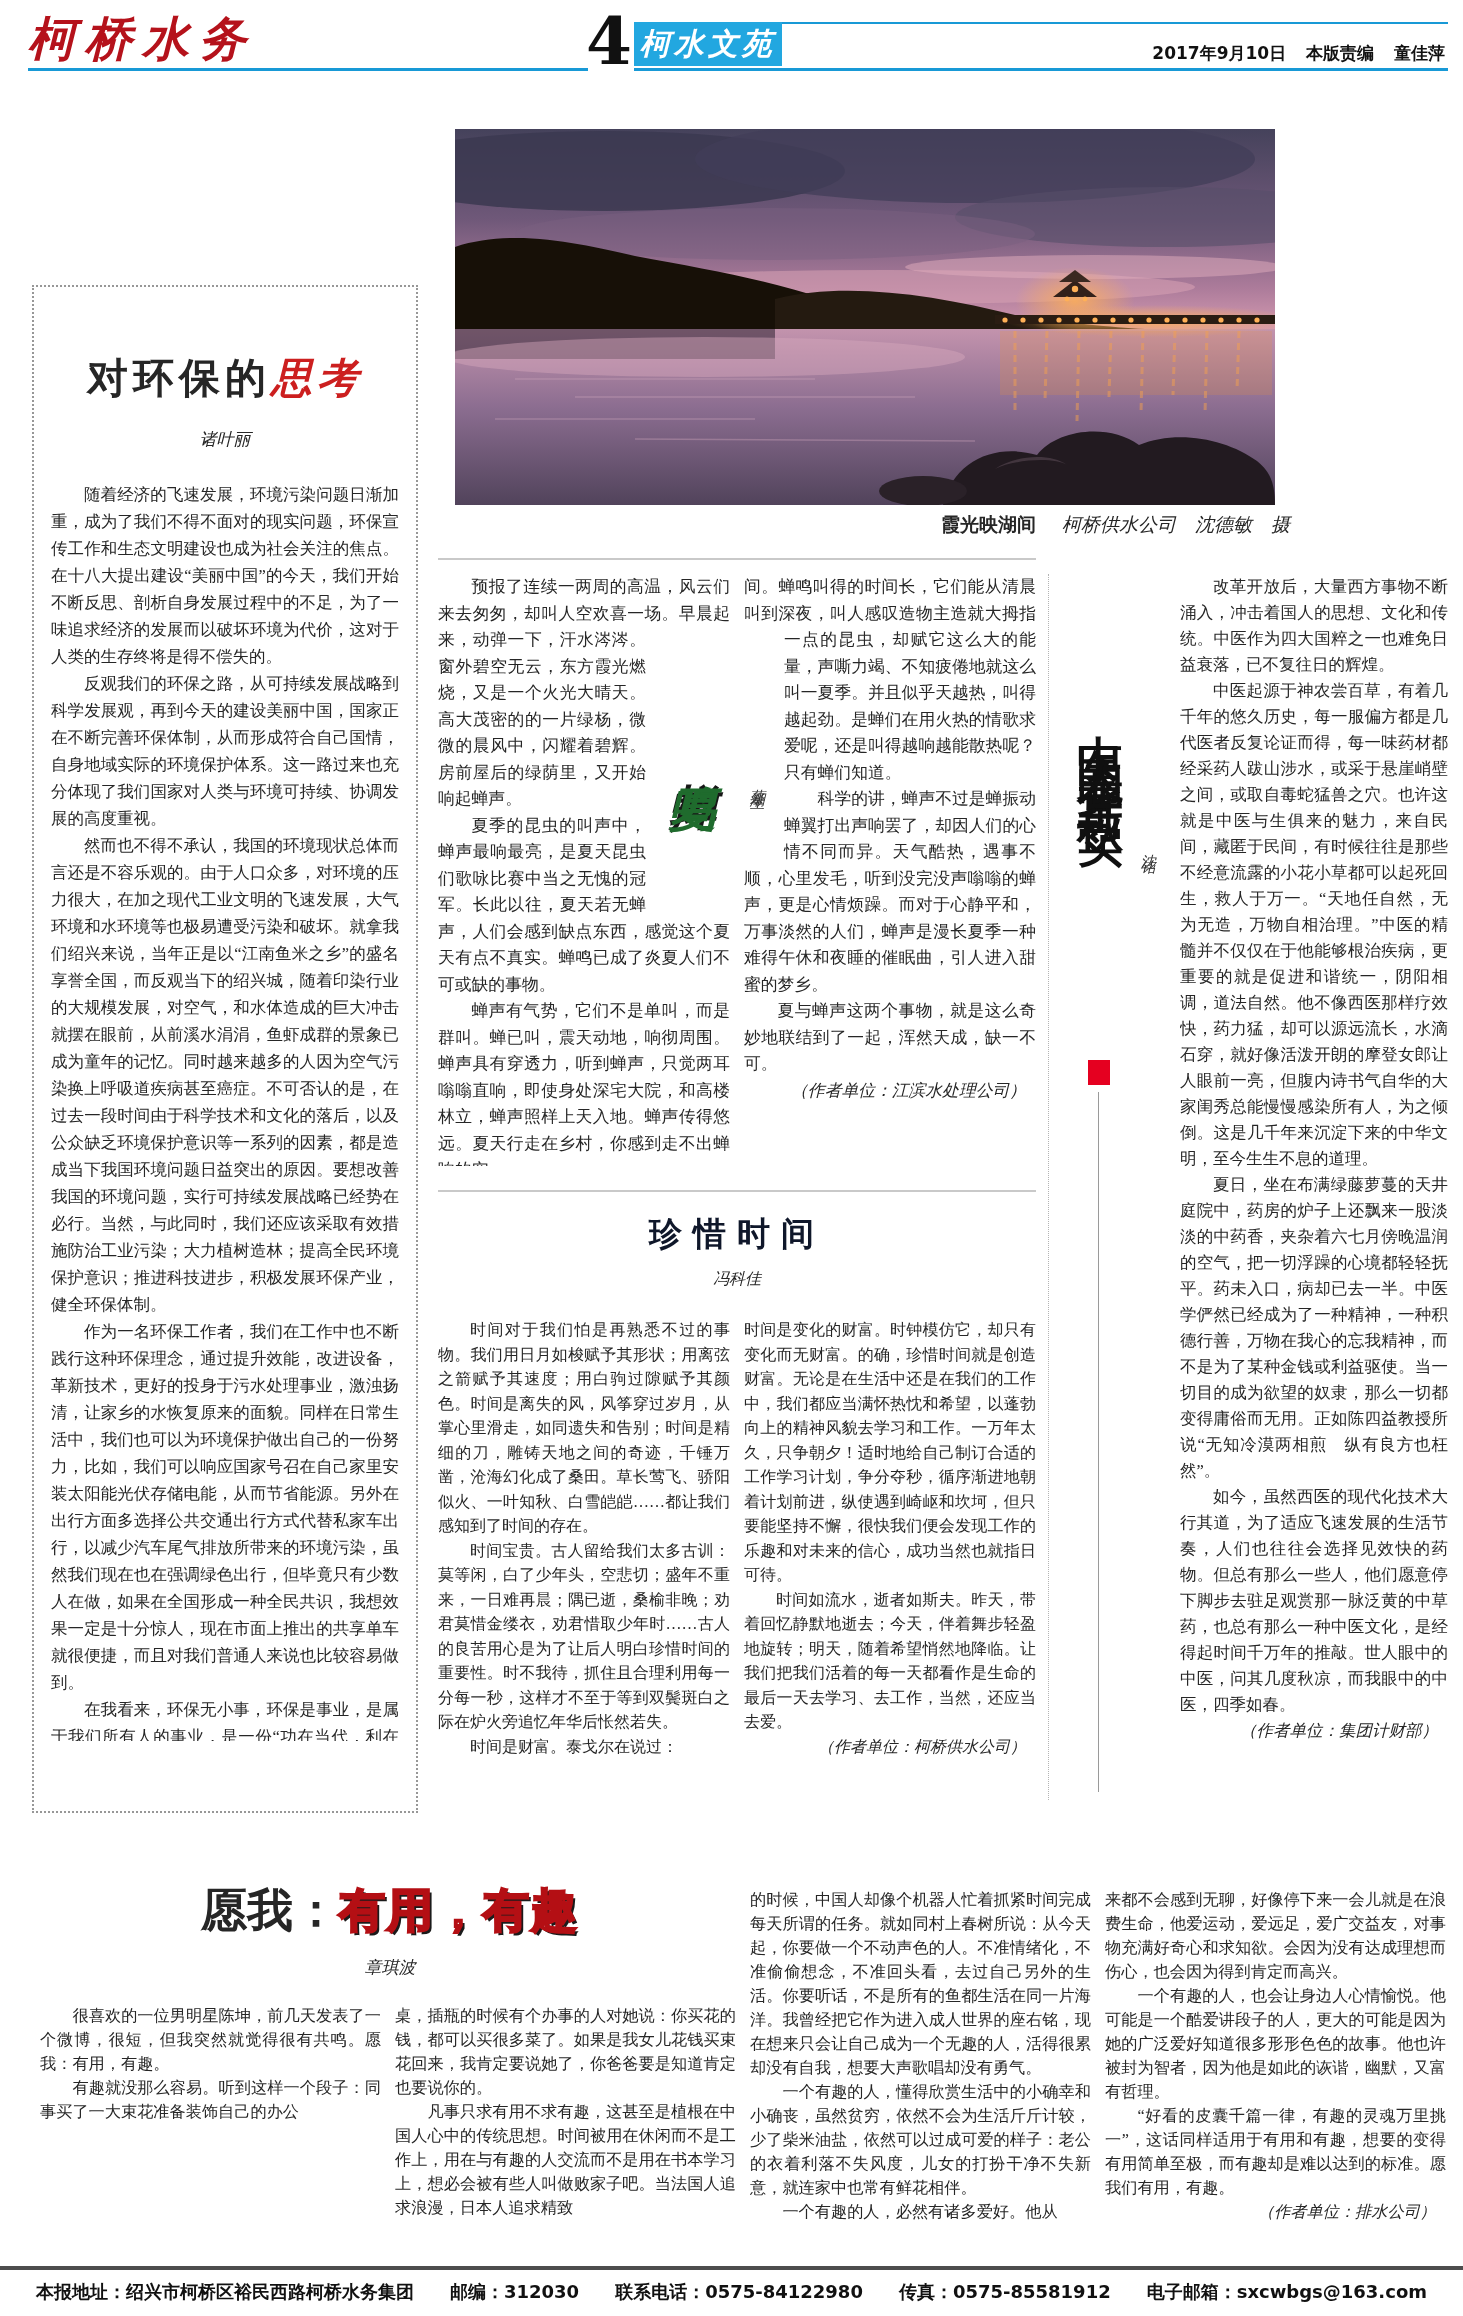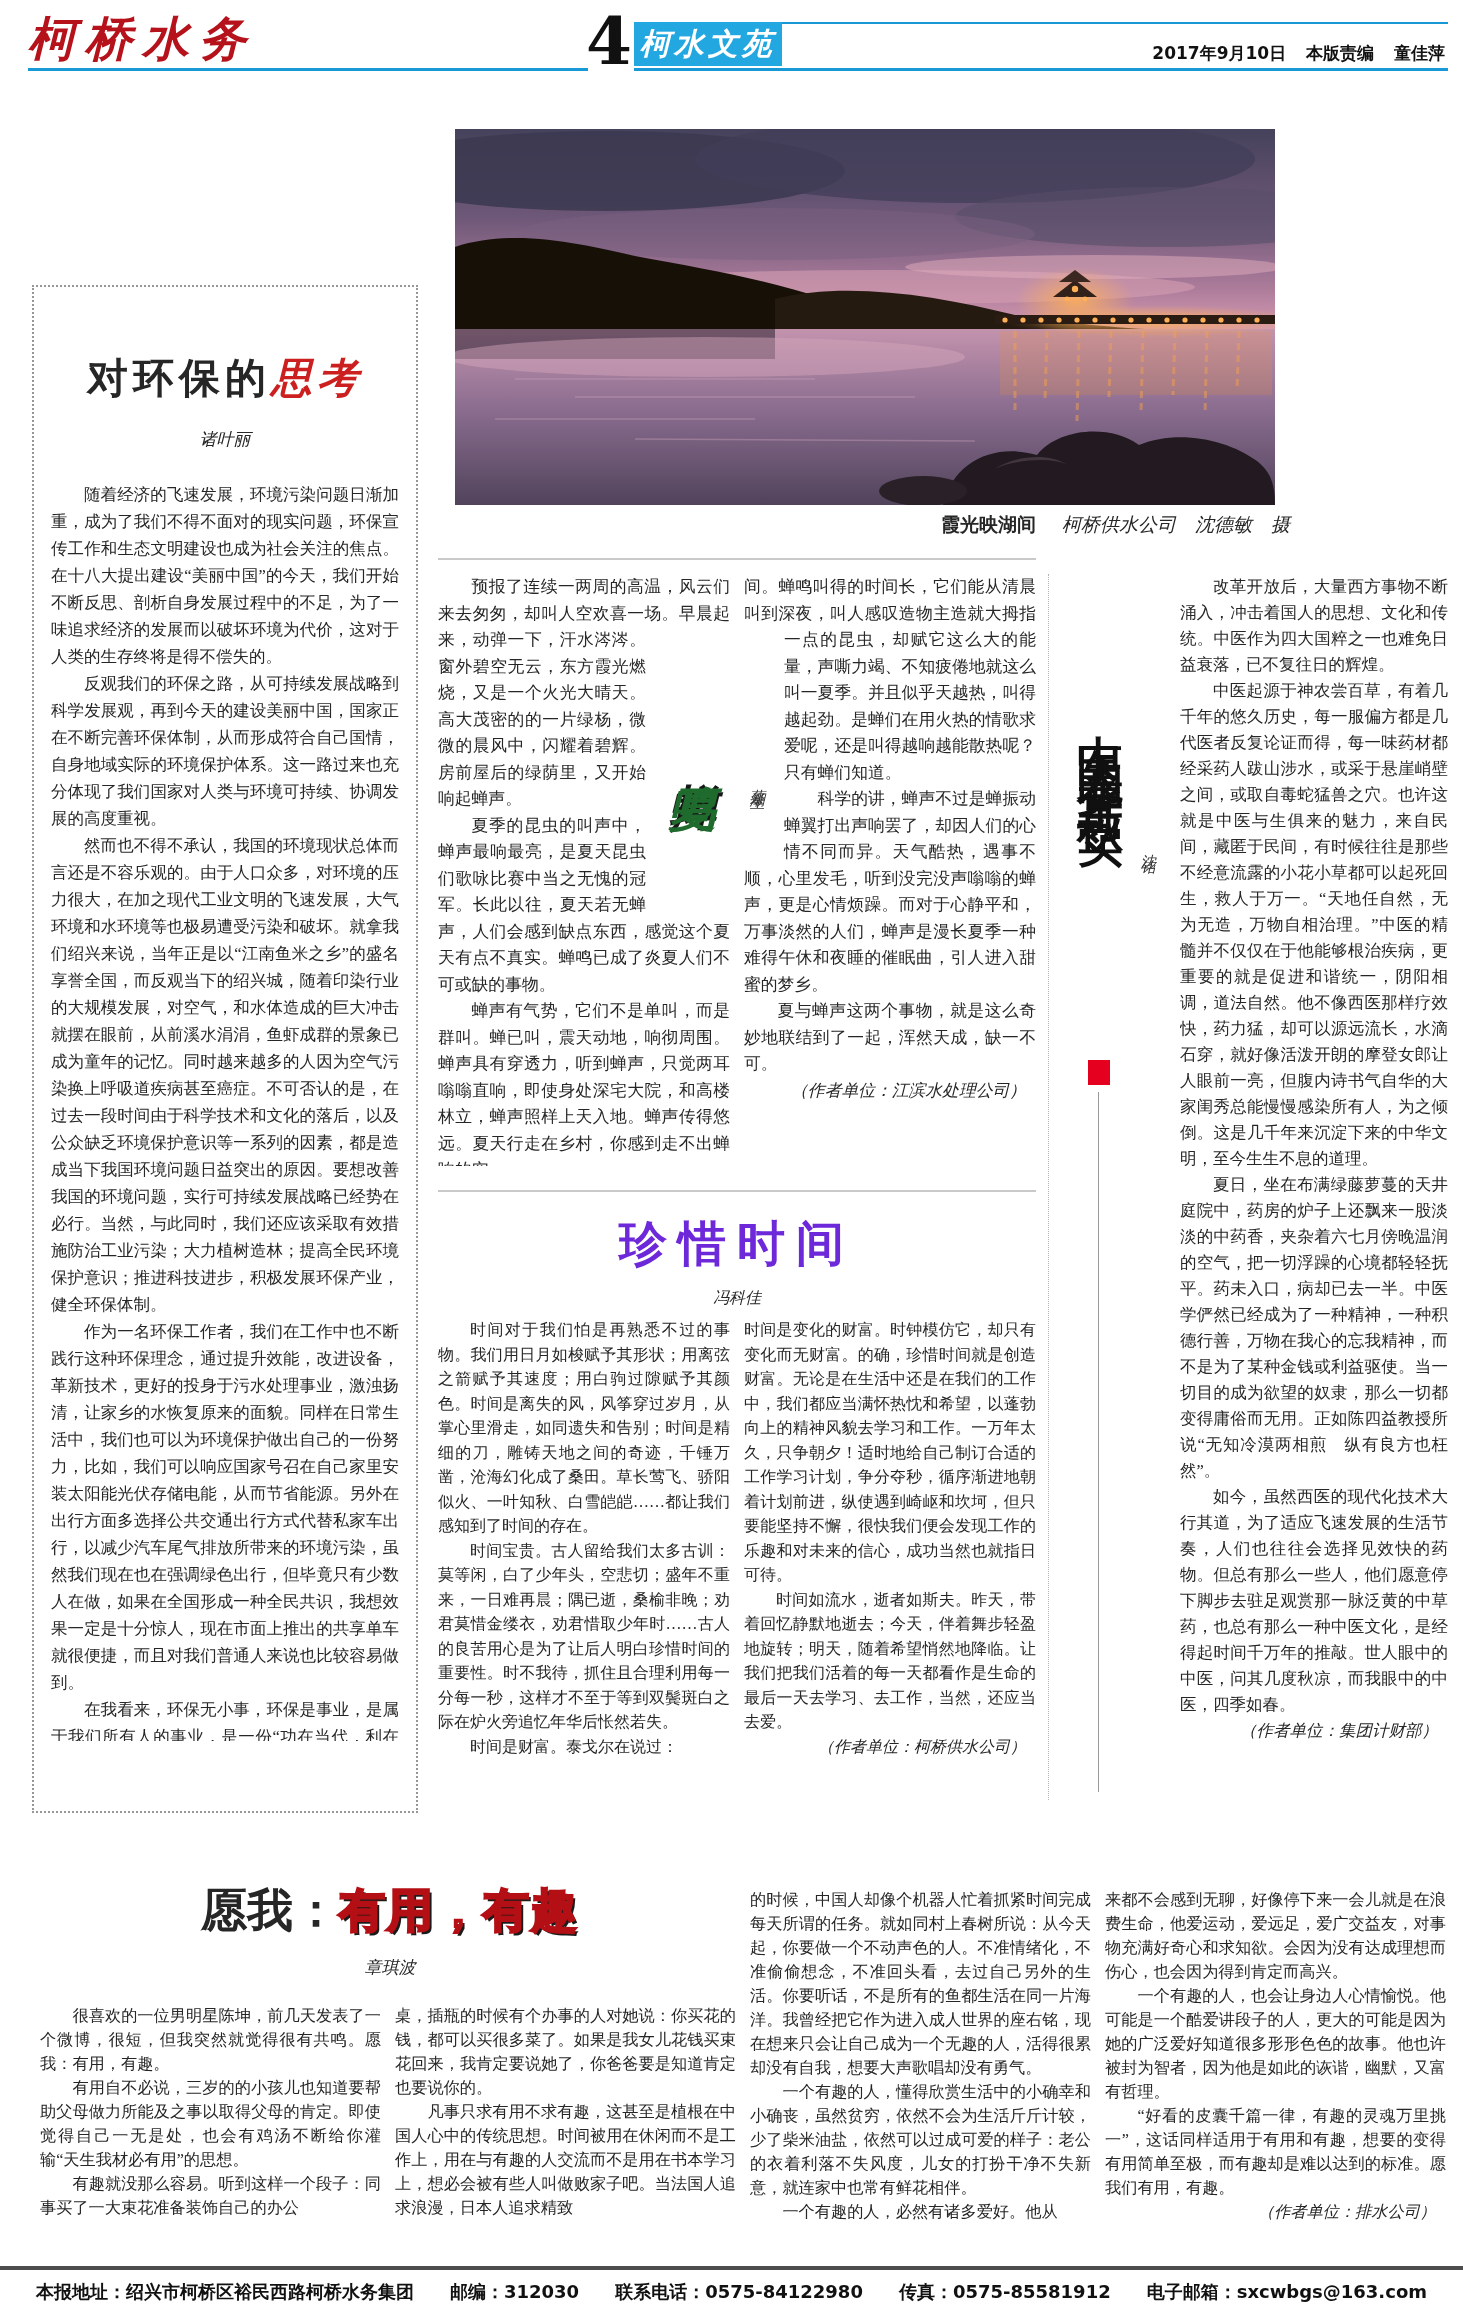--- a/index.html
+++ b/index.html
@@ -43,21 +43,21 @@
   .vtitle-float{display:block;float:right;width:70px;height:198px;margin:84px 2px 8px 12px;
                 writing-mode:vertical-rl;text-orientation:upright;font-size:47px;font-weight:bold;
                 font-style:italic;line-height:70px;letter-spacing:2px;font-family:"DejaVu Serif",serif;}
   .vt-black{color:#171717;}
   .vt-green{color:#1f6b2d;}
   .vauthor-float{display:block;float:left;width:26px;height:74px;margin:150px 14px 8px 0;
                  writing-mode:vertical-rl;text-orientation:upright;font-size:15px;color:#333;
                  letter-spacing:3px;font-style:italic;}
   
   .time-head{left:438px;top:1212px;width:598px;text-align:center;}
-  .time-title{font-size:48px;font-weight:bold;color:#6d28d9;letter-spacing:11px;
+  .time-title{font-size:33px;font-weight:bold;color:#0f172a;letter-spacing:11px;
               font-family:"DejaVu Sans",sans-serif;}
   .time-author{font-size:16px;margin-top:12px;font-style:italic;}
   .time-body{left:438px;top:1318px;width:598px;height:490px;font-size:16px;line-height:24.5px;}
   
   .tcm-title{left:1070px;top:698px;height:540px;writing-mode:vertical-rl;text-orientation:upright;
              font-size:46px;font-weight:bold;color:#101010;letter-spacing:12px;
              font-family:"DejaVu Sans",sans-serif;}
   .tcm-author{left:1138px;top:842px;height:90px;writing-mode:vertical-rl;text-orientation:upright;
               font-size:15px;color:#333;letter-spacing:6px;font-style:italic;}
   .tcm-square{left:1088px;top:1060px;width:22px;height:25px;background:#e50020;}
@@ -239,21 +239,20 @@
     <p>中医起源于神农尝百草，有着几千年的悠久历史，每一服偏方都是几代医者反复论证而得，每一味药材都经采药人跋山涉水，或采于悬崖峭壁之间，或取自毒蛇猛兽之穴。也许这就是中医与生俱来的魅力，来自民间，藏匿于民间，有时候往往是那些不经意流露的小花小草都可以起死回生，救人于万一。“天地任自然，无为无造，万物自相治理。”中医的精髓并不仅仅在于他能够根治疾病，更重要的就是促进和谐统一，阴阳相调，道法自然。他不像西医那样疗效快，药力猛，却可以源远流长，水滴石穿，就好像活泼开朗的摩登女郎让人眼前一亮，但腹内诗书气自华的大家闺秀总能慢慢感染所有人，为之倾倒。这是几千年来沉淀下来的中华文明，至今生生不息的道理。</p>
     <p>夏日，坐在布满绿藤萝蔓的天井庭院中，药房的炉子上还飘来一股淡淡的中药香，夹杂着六七月傍晚温润的空气，把一切浮躁的心境都轻轻抚平。药未入口，病却已去一半。中医学俨然已经成为了一种精神，一种积德行善，万物在我心的忘我精神，而不是为了某种金钱或利益驱使。当一切目的成为欲望的奴隶，那么一切都变得庸俗而无用。正如陈四益教授所说“无知冷漠两相煎　纵有良方也枉然”。</p>
     <p>如今，虽然西医的现代化技术大行其道，为了适应飞速发展的生活节奏，人们也往往会选择见效快的药物。但总有那么一些人，他们愿意停下脚步去驻足观赏那一脉泛黄的中草药，也总有那么一种中医文化，是经得起时间千万年的推敲。世人眼中的中医，问其几度秋凉，而我眼中的中医，四季如春。</p>
     <div class="byline">（作者单位：集团计财部）</div>
   </div>
 
   <div class="abs wish-section">
     <div class="wish-cols bodytext">
       <div class="col padded">
         <p>很喜欢的一位男明星陈坤，前几天发表了一个微博，很短，但我突然就觉得很有共鸣。愿我：有用，有趣。</p>
-        <p>有用自不必说，三岁的的小孩儿也知道要帮助父母做力所能及之事以取得父母的肯定。即使觉得自己一无是处，也会有鸡汤不断给你灌输“天生我材必有用”的思想。</p>
         <p>有趣就没那么容易。听到这样一个段子：同事买了一大束花准备装饰自己的办公</p>
       </div>
       <div class="col padded">
         <p class="cont">桌，插瓶的时候有个办事的人对她说：你买花的钱，都可以买很多菜了。如果是我女儿花钱买束花回来，我肯定要说她了，你爸爸要是知道肯定也要说你的。</p>
         <p>凡事只求有用不求有趣，这甚至是植根在中国人心中的传统思想。时间被用在休闲而不是工作上，用在与有趣的人交流而不是用在书本学习上，想必会被有些人叫做败家子吧。当法国人追求浪漫，日本人追求精致</p>
       </div>
       <div class="col small-pad">
         <p class="cont">的时候，中国人却像个机器人忙着抓紧时间完成每天所谓的任务。就如同村上春树所说：从今天起，你要做一个不动声色的人。不准情绪化，不准偷偷想念，不准回头看，去过自己另外的生活。你要听话，不是所有的鱼都生活在同一片海洋。我曾经把它作为进入成人世界的座右铭，现在想来只会让自己成为一个无趣的人，活得很累却没有自我，想要大声歌唱却没有勇气。</p>
         <p>一个有趣的人，懂得欣赏生活中的小确幸和小确丧，虽然贫穷，依然不会为生活斤斤计较，少了柴米油盐，依然可以过成可爱的样子：老公的衣着利落不失风度，儿女的打扮干净不失新意，就连家中也常有鲜花相伴。</p>
         <p>一个有趣的人，必然有诸多爱好。他从</p>

